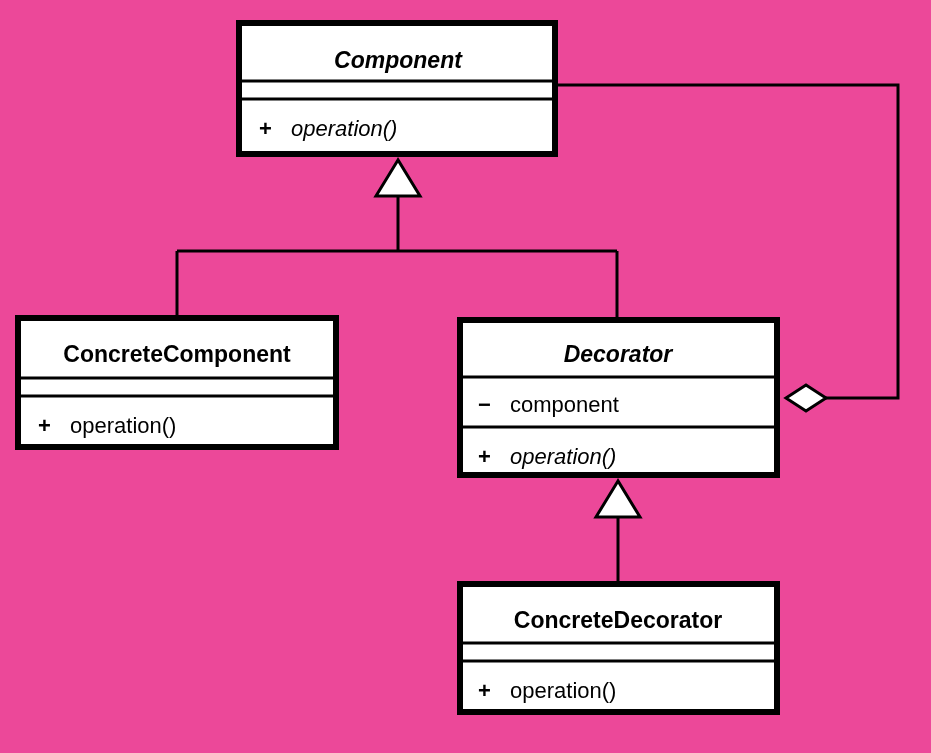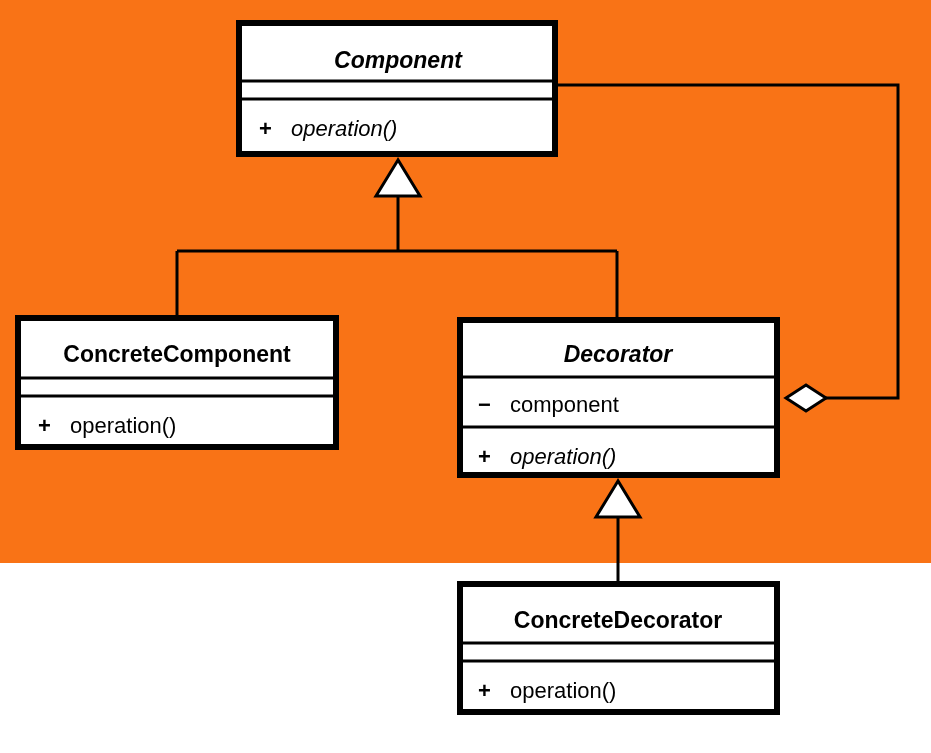--- a/index.html
+++ b/index.html
@@ -9,22 +9,22 @@
   }
   body {
     width: 931px;
     height: 753px;
     font-family: "Liberation Sans", sans-serif;
     overflow: hidden;
   }
   #diagram-root {
     position: relative;
     width: 931px;
-    height: 563px;
-    background: #f97316;
+    height: 753px;
+    background: #ec4899;
     text-align: right;
   }
   svg.uml-canvas {
     display: block;
     width: 931px;
     height: 753px;
   }
   .class-outer {
     fill: #ffffff;
     stroke: #000000;

